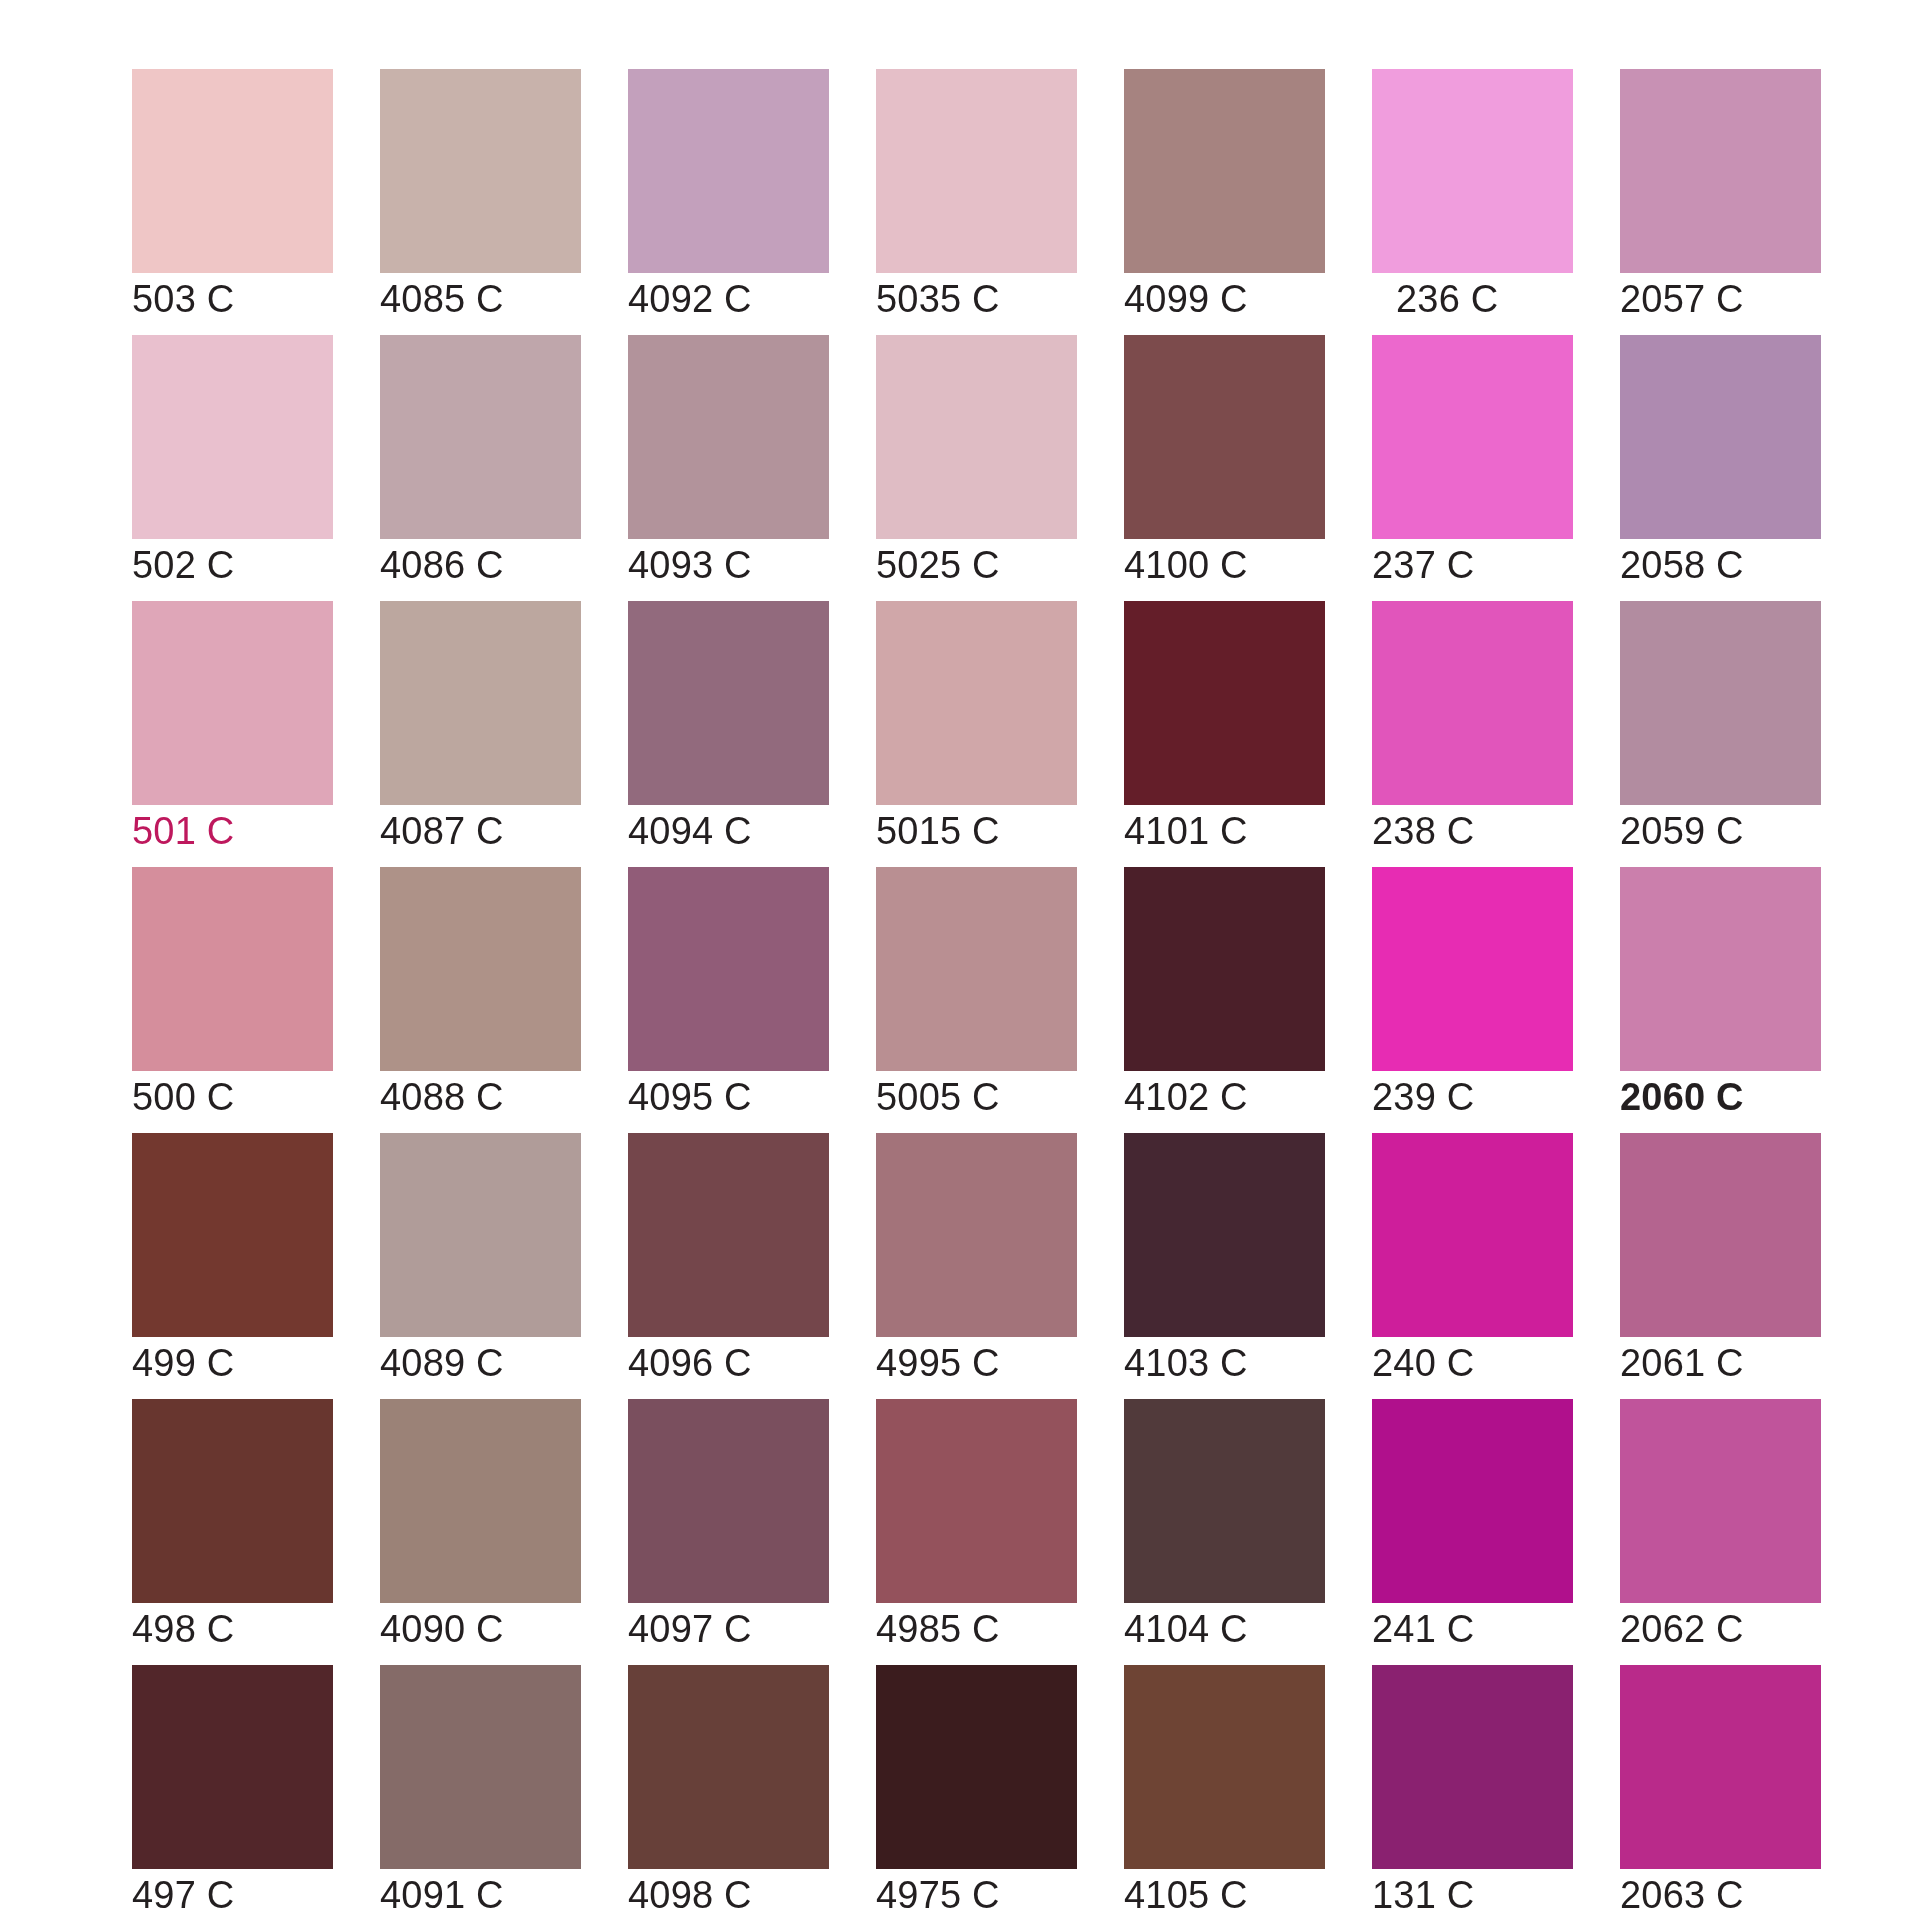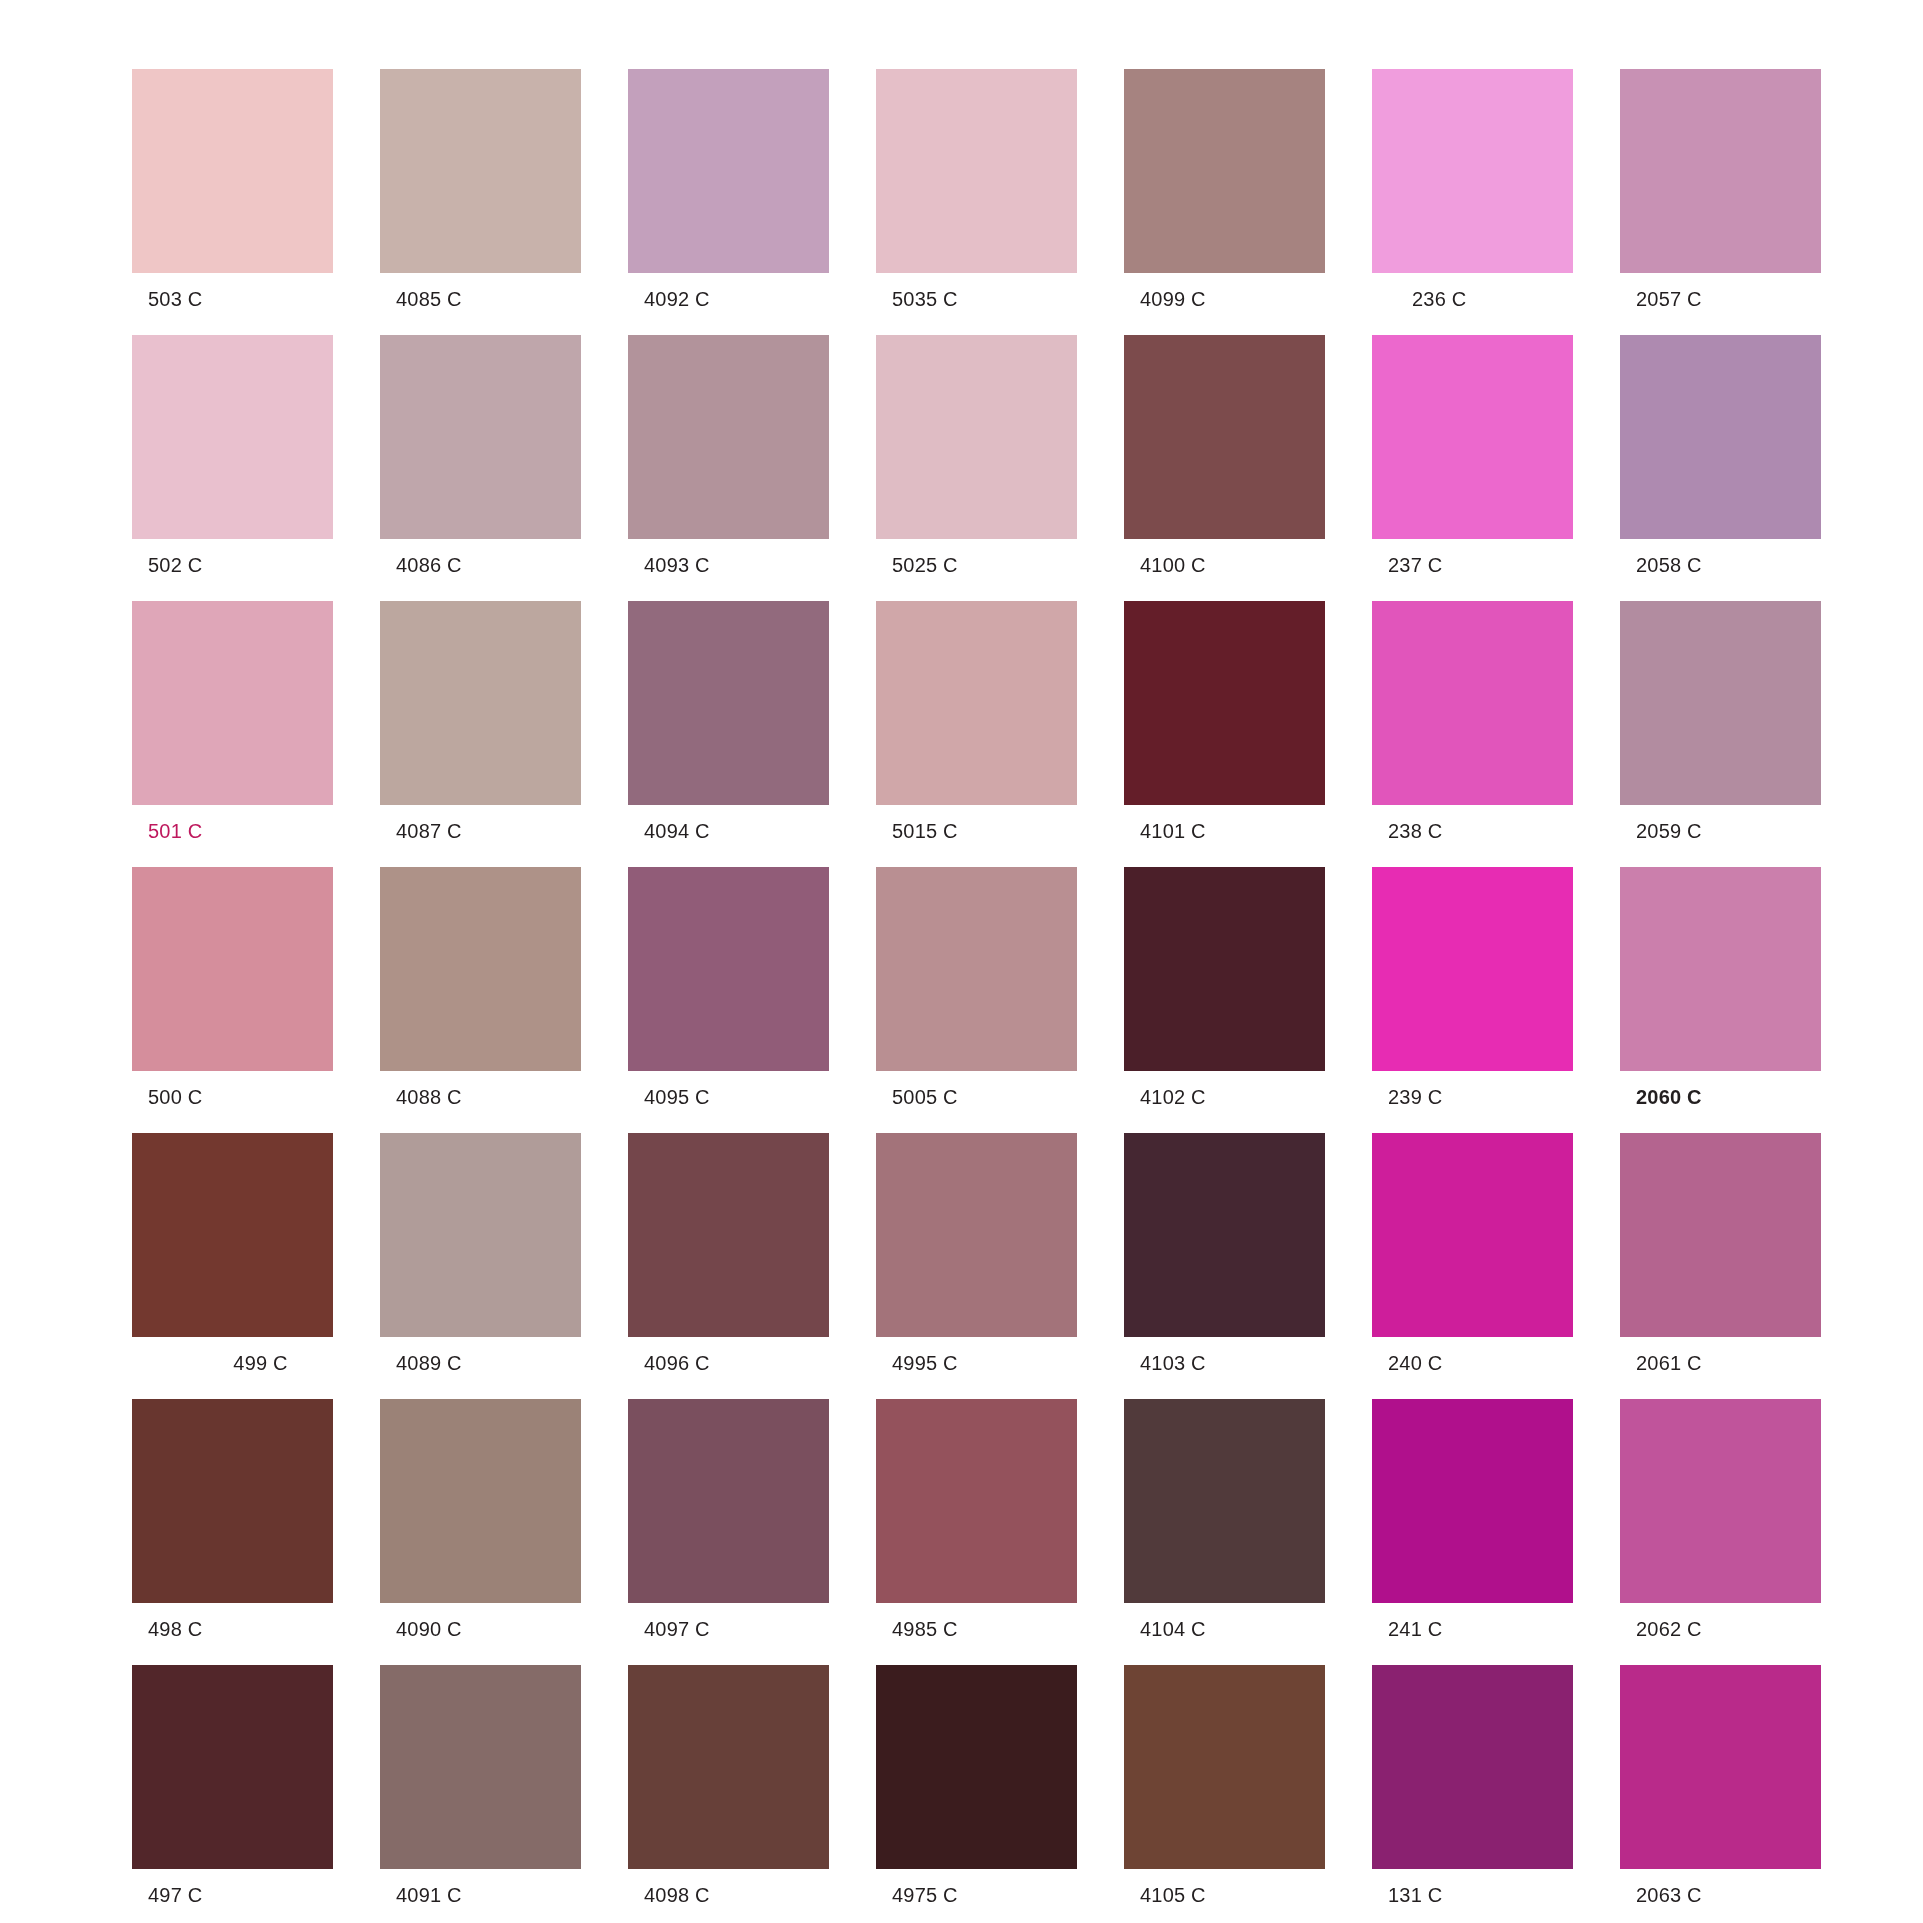--- a/index.html
+++ b/index.html
@@ -35,24 +35,24 @@
     height: 204px;
   }
   .swatch-chip {
     display: block;
     width: 201px;
     height: 204px;
     background: #cccccc;
   }
   .swatch-label {
     position: absolute;
-    left: 16px;
+    left: 0;
     top: 213px;
     width: 225px;
-    font-size: 20px;
+    font-size: 38px;
     line-height: 35px;
     color: #231f20;
     letter-spacing: 0.2px;
     white-space: nowrap;
   }
 </style>
 </head>
 <body style="background: rgb(255, 255, 255);">
 
 <div id="swatch-chart">
@@ -164,21 +164,21 @@
       <div class="swatch-cell">
         <div class="swatch-chip" style="background: rgb(231, 44, 179);"></div>
         <div class="swatch-label" style="color: rgb(35, 31, 32);">239 C</div>
       </div>
       <div class="swatch-cell">
         <div class="swatch-chip" style="background: rgb(203, 127, 172);"></div>
         <div class="swatch-label" style="color: rgb(35, 31, 32); font-weight: bold;">2060 C</div>
       </div>
       <div class="swatch-cell">
         <div class="swatch-chip" style="background: rgb(115, 56, 47);"></div>
-        <div class="swatch-label" style="color: rgb(35, 31, 32); text-align: center;">499 C</div>
+        <div class="swatch-label" style="color: rgb(35, 31, 32);">499 C</div>
       </div>
       <div class="swatch-cell">
         <div class="swatch-chip" style="background: rgb(176, 156, 153);"></div>
         <div class="swatch-label" style="color: rgb(35, 31, 32);">4089 C</div>
       </div>
       <div class="swatch-cell">
         <div class="swatch-chip" style="background: rgb(116, 70, 75);"></div>
         <div class="swatch-label" style="color: rgb(35, 31, 32);">4096 C</div>
       </div>
       <div class="swatch-cell">

